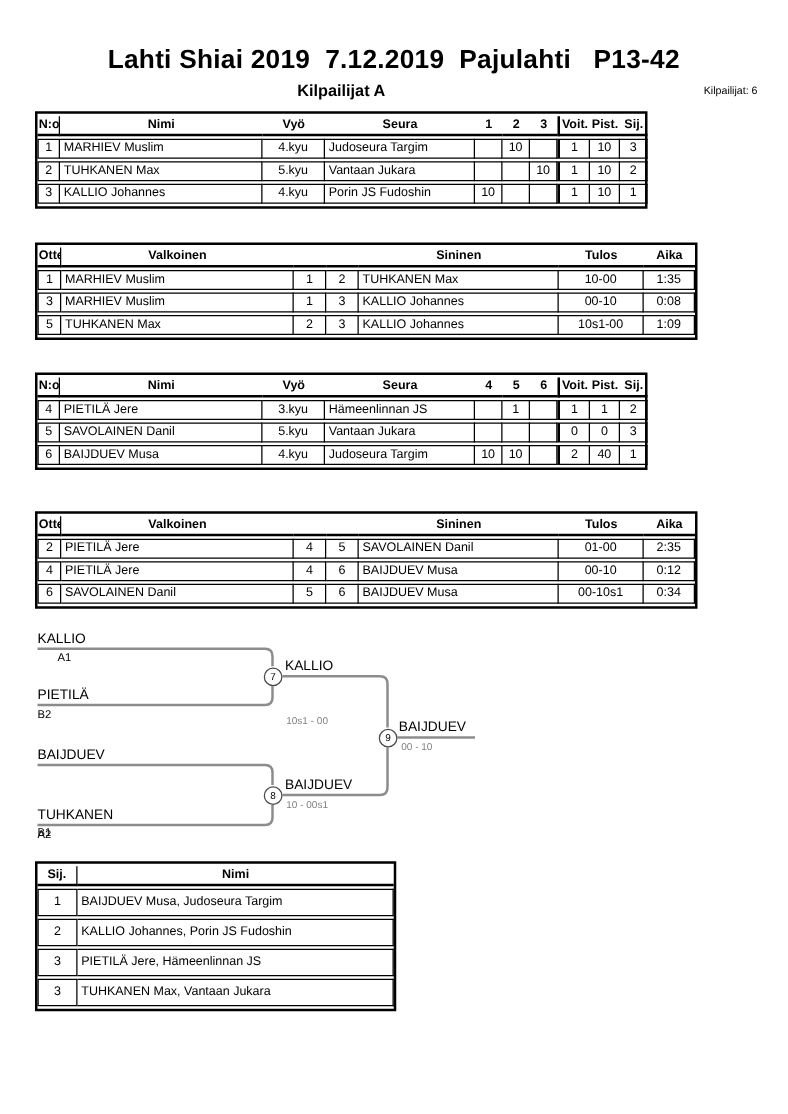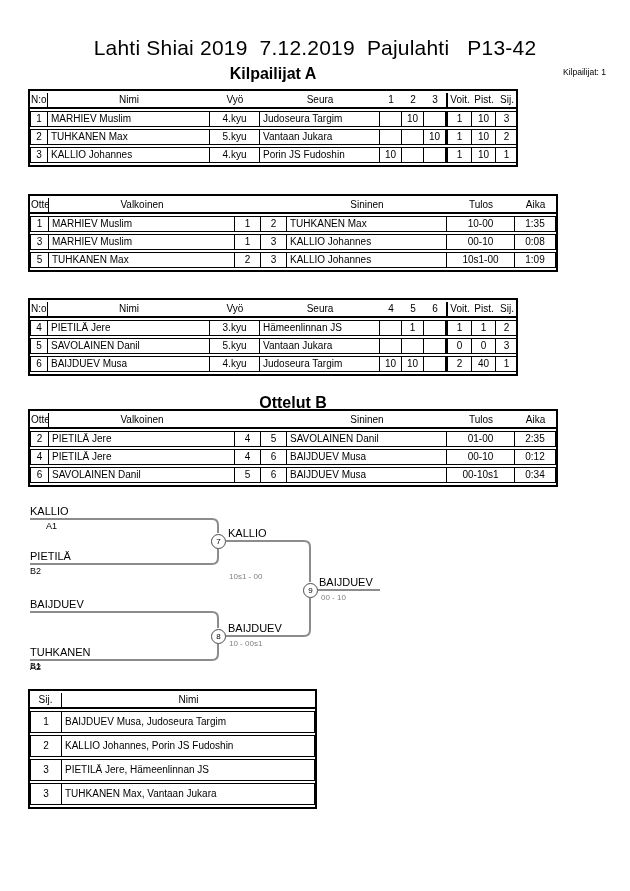--- a/index.html
+++ b/index.html
@@ -2,32 +2,32 @@
 <html><head>
 <meta charset="utf-8">
 <style>
   html,body { margin:0; padding:0; background:#ffffff; }
   .page {
     position:relative; width:630px; height:891px; background:#ffffff;
     font-family:"Liberation Sans", sans-serif; color:#000; overflow:hidden;
   }
   .main-title {
     position:absolute; top:36px; left:0; width:630px; text-align:center;
-    font-size:21px; font-weight:normal; white-space:pre; letter-spacing:0.2px;
+    font-size:21px; font-weight:bold; white-space:pre; letter-spacing:0.2px;
   }
-  .section-title { position:absolute; font-size:16px; font-weight:bold; text-align:center; }
+  .section-title { position:absolute; font-size:13px; font-weight:bold; text-align:center; }
   .count-label { position:absolute; top:67px; right:24px; font-size:8.5px; }
 
   .tbl-wrap { position:absolute; border:2px solid #000; background:#fff; box-sizing:border-box; }
   .tbl-wrap table { border-collapse:separate; border-spacing:0 2px; table-layout:fixed; width:100%; }
   .tbl-wrap th, .tbl-wrap td {
     font-size:10px; font-weight:normal; padding:0 3px; height:14px; line-height:14px;
     overflow:hidden; white-space:nowrap; box-sizing:border-box;
   }
-  .tbl-wrap th { font-weight:normal; border-bottom:2px solid #000; padding:0 1px; }
+  .tbl-wrap th { font-weight:bold; border-bottom:2px solid #000; padding:0 1px; }
   .tbl-wrap td { border-top:1px solid #000; border-bottom:1px solid #000; border-right:1px solid #000; }
   .tbl-wrap td:first-child { border-left:1px solid #000; }
   td.thickL, th.thickL { border-left:2px solid #000; }
   th.sepR { border-right:1px solid #000; }
   .c { text-align:center; } .l { text-align:left; }
   .tall td { height:20px; line-height:20px; }
 
   
   .sub-kilp-a { top:65px; left:28px; width:490px; }
   .wrap-kilp-a { top:89px; left:28px; width:490px; }
@@ -51,21 +51,21 @@
     background:#fff; font-size:8px; line-height:13px; text-align:center;
   }
 </style>
 </head>
 <body>
 
 <div class="page">
 
   <div class="main-title">Lahti Shiai 2019  7.12.2019  Pajulahti   P13-42</div>
   <div class="section-title sub-kilp-a">Kilpailijat A</div>
-  <div class="count-label">Kilpailijat: 1</div>
+  <div class="count-label">Kilpailijat: 6</div>
 
   <div class="tbl-wrap wrap-kilp-a">
     <table>
       <colgroup>
           <col style="width:18px">
           <col style="width:162px">
           <col style="width:50px">
           <col style="width:120px">
           <col style="width:22px">
           <col style="width:22px">
@@ -241,21 +241,20 @@
             <td class="c">10</td>
             <td class="c"></td>
             <td class="c thickL">2</td>
             <td class="c">40</td>
             <td class="c">1</td>
       </tr>
     </tbody>
       </table>
   </div>
 
-  <div class="section-title sub-ott-b">Ottelut B</div>
 
   <div class="tbl-wrap wrap-ott-b">
     <table>
       <colgroup>
           <col style="width:19px">
           <col style="width:186px">
           <col style="width:26px">
           <col style="width:26px">
           <col style="width:160px">
           <col style="width:68px">

